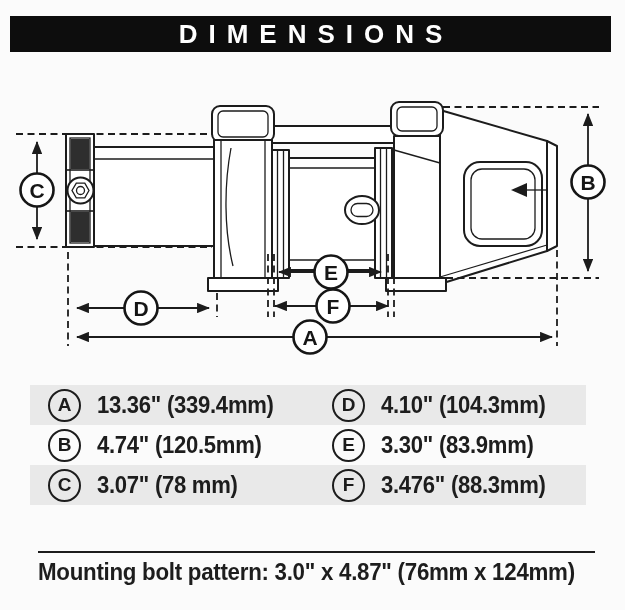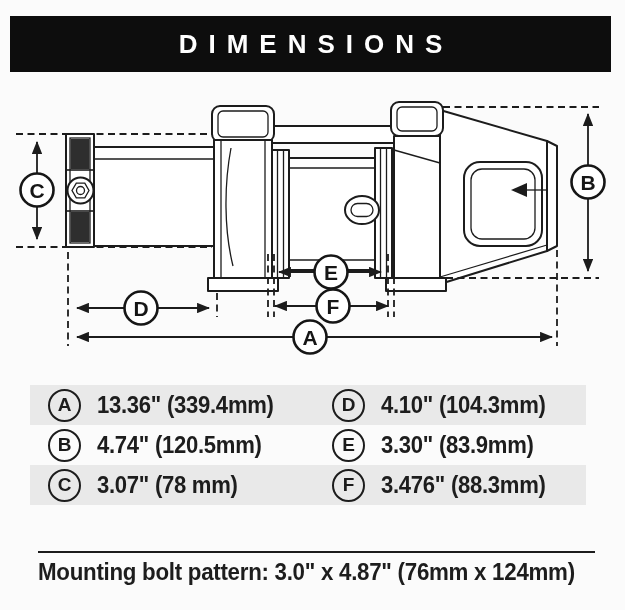--- a/index.html
+++ b/index.html
@@ -8,21 +8,21 @@
     background:#fbfbfb;
     font-family:"Liberation Sans", sans-serif;
     color:#1c1c1c;
     position:relative;
     overflow:hidden;
   }
   .page{position:absolute;inset:0;}
 
   
   .title-bar{
-    position:absolute;left:10px;top:16px;width:601px;height:56px;
+    position:absolute;left:10px;top:16px;width:601px;height:36px;
     background:#0d0d0d;
     display:flex;align-items:center;justify-content:center;
   }
   .title-bar h1{
     margin:0;color:#ffffff;
     font-size:26px;font-weight:700;
     letter-spacing:11px;padding-left:11px; 
     font-family:"Liberation Sans", sans-serif;
   }
 

